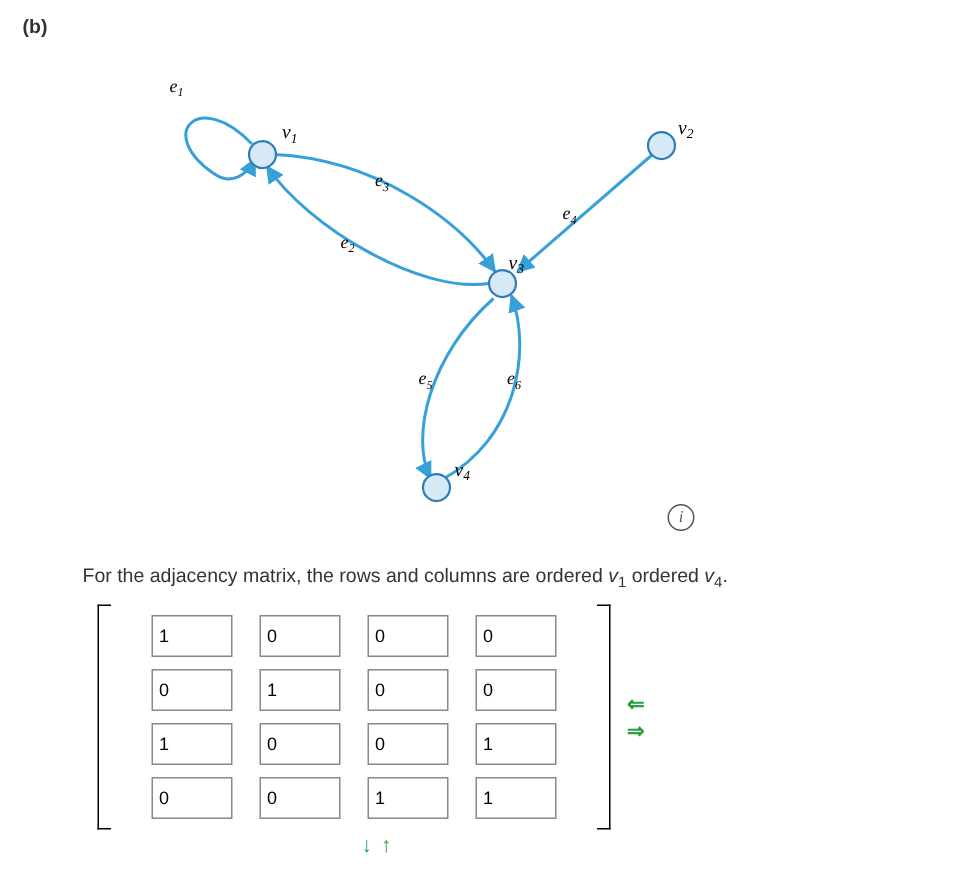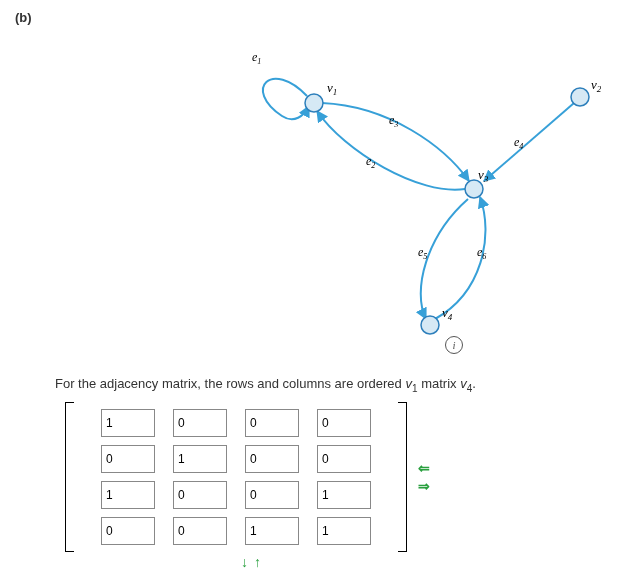--- a/index.html
+++ b/index.html
@@ -17,21 +17,20 @@
     box-sizing:border-box;
   }
   .part-label{
     font-weight:bold;
     font-size:13px;
     margin-bottom:6px;
   }
   .graph-wrap{
     margin-left:40px;
     margin-bottom:10px;
-    text-align:right;
   }
   .prompt{
     margin:4px 0 8px 40px;
     font-size:13px;
   }
   .prompt i{font-style:italic;}
   .sub{vertical-align:sub; font-size:10px;}
   .matrix-area{
     display:flex;
     align-items:center;
@@ -141,21 +140,21 @@
   <text class="vlab" x="284" y="148">v<tspan class="s" dy="3">3</tspan></text>
 
   <circle class="node-fill" cx="236" cy="294" r="9"></circle>
   <text class="vlab" x="248" y="286">v<tspan class="s" dy="3">4</tspan></text>
 </svg>
 </div>
 
 <span class="info-icon">i</span>
 
 <div class="prompt">
-  <span>For the adjacency matrix, the rows and columns are ordered </span><i>v</i><span class="sub">1</span><span> matrix </span><i>v</i><span class="sub">4</span><span>.</span>
+  <span>For the adjacency matrix, the rows and columns are ordered </span><i>v</i><span class="sub">1</span><span> ordered </span><i>v</i><span class="sub">4</span><span>.</span>
 </div>
 
 <div class="matrix-area">
   <div class="bracket-l"></div>
   <table class="mat">
     <tbody>
         <tr>
       <td><input value="1" style=""></td>
       <td><input value="0" style=""></td>
       <td><input value="0" style=""></td>

